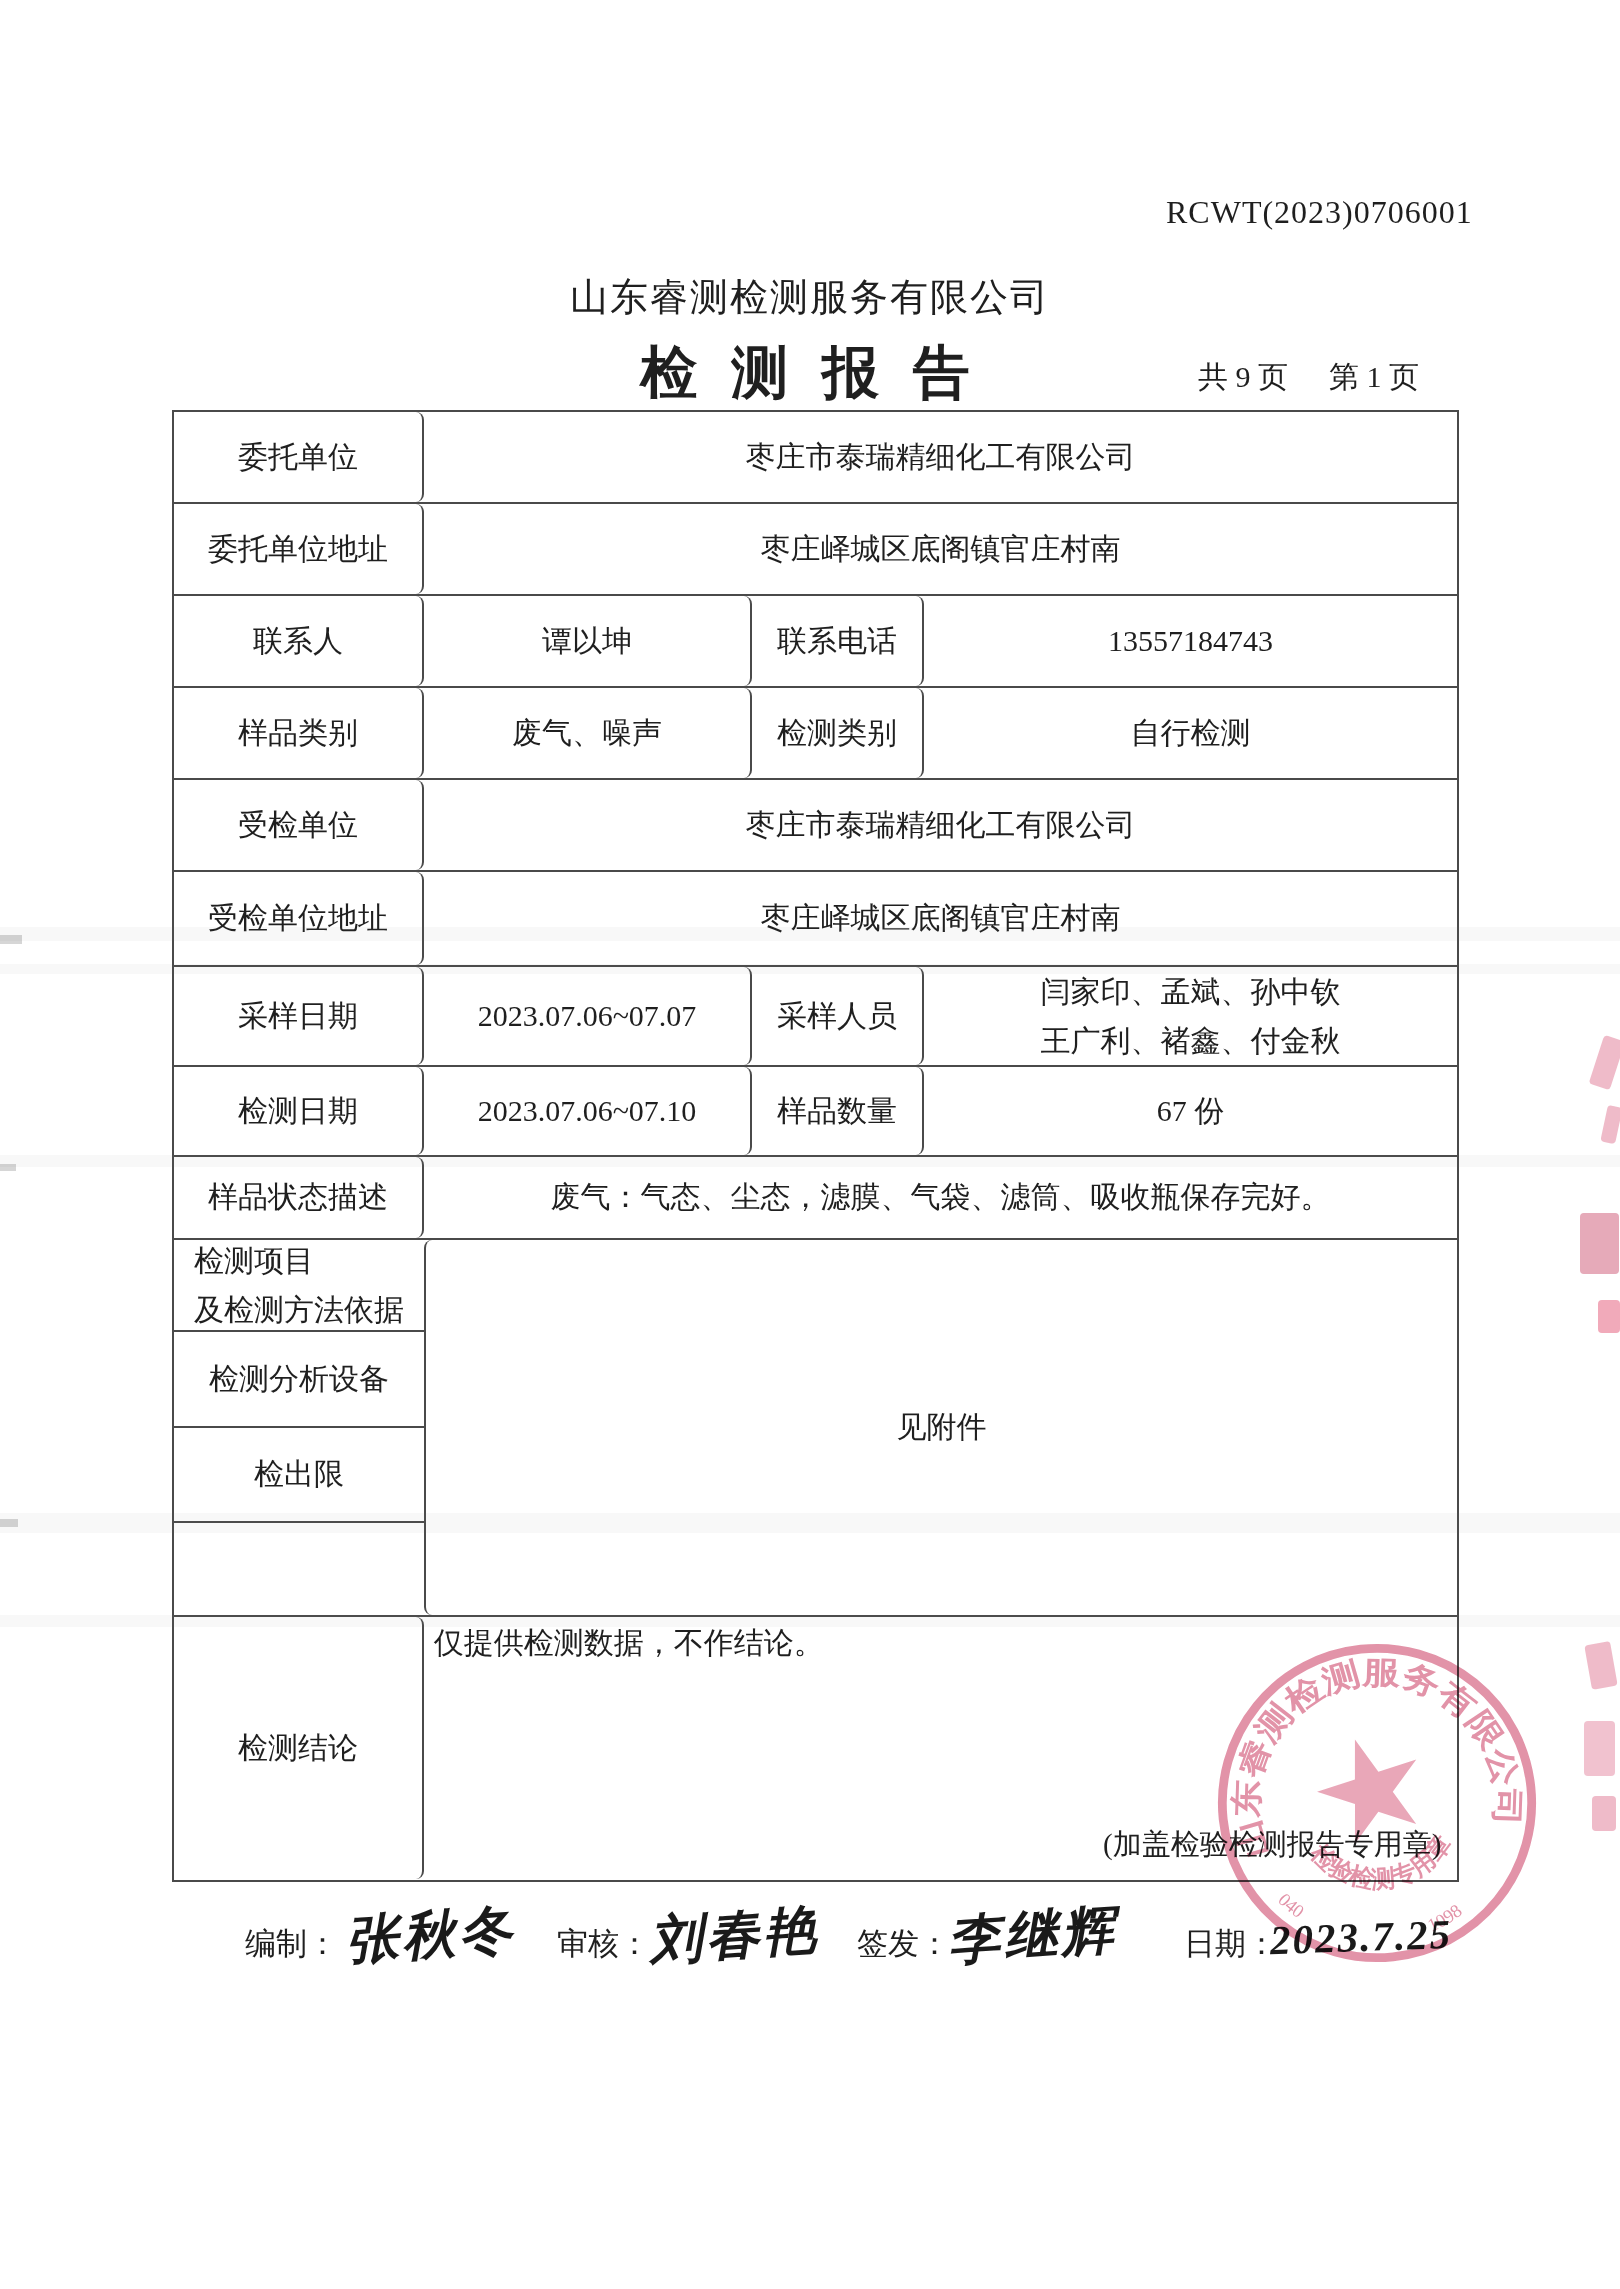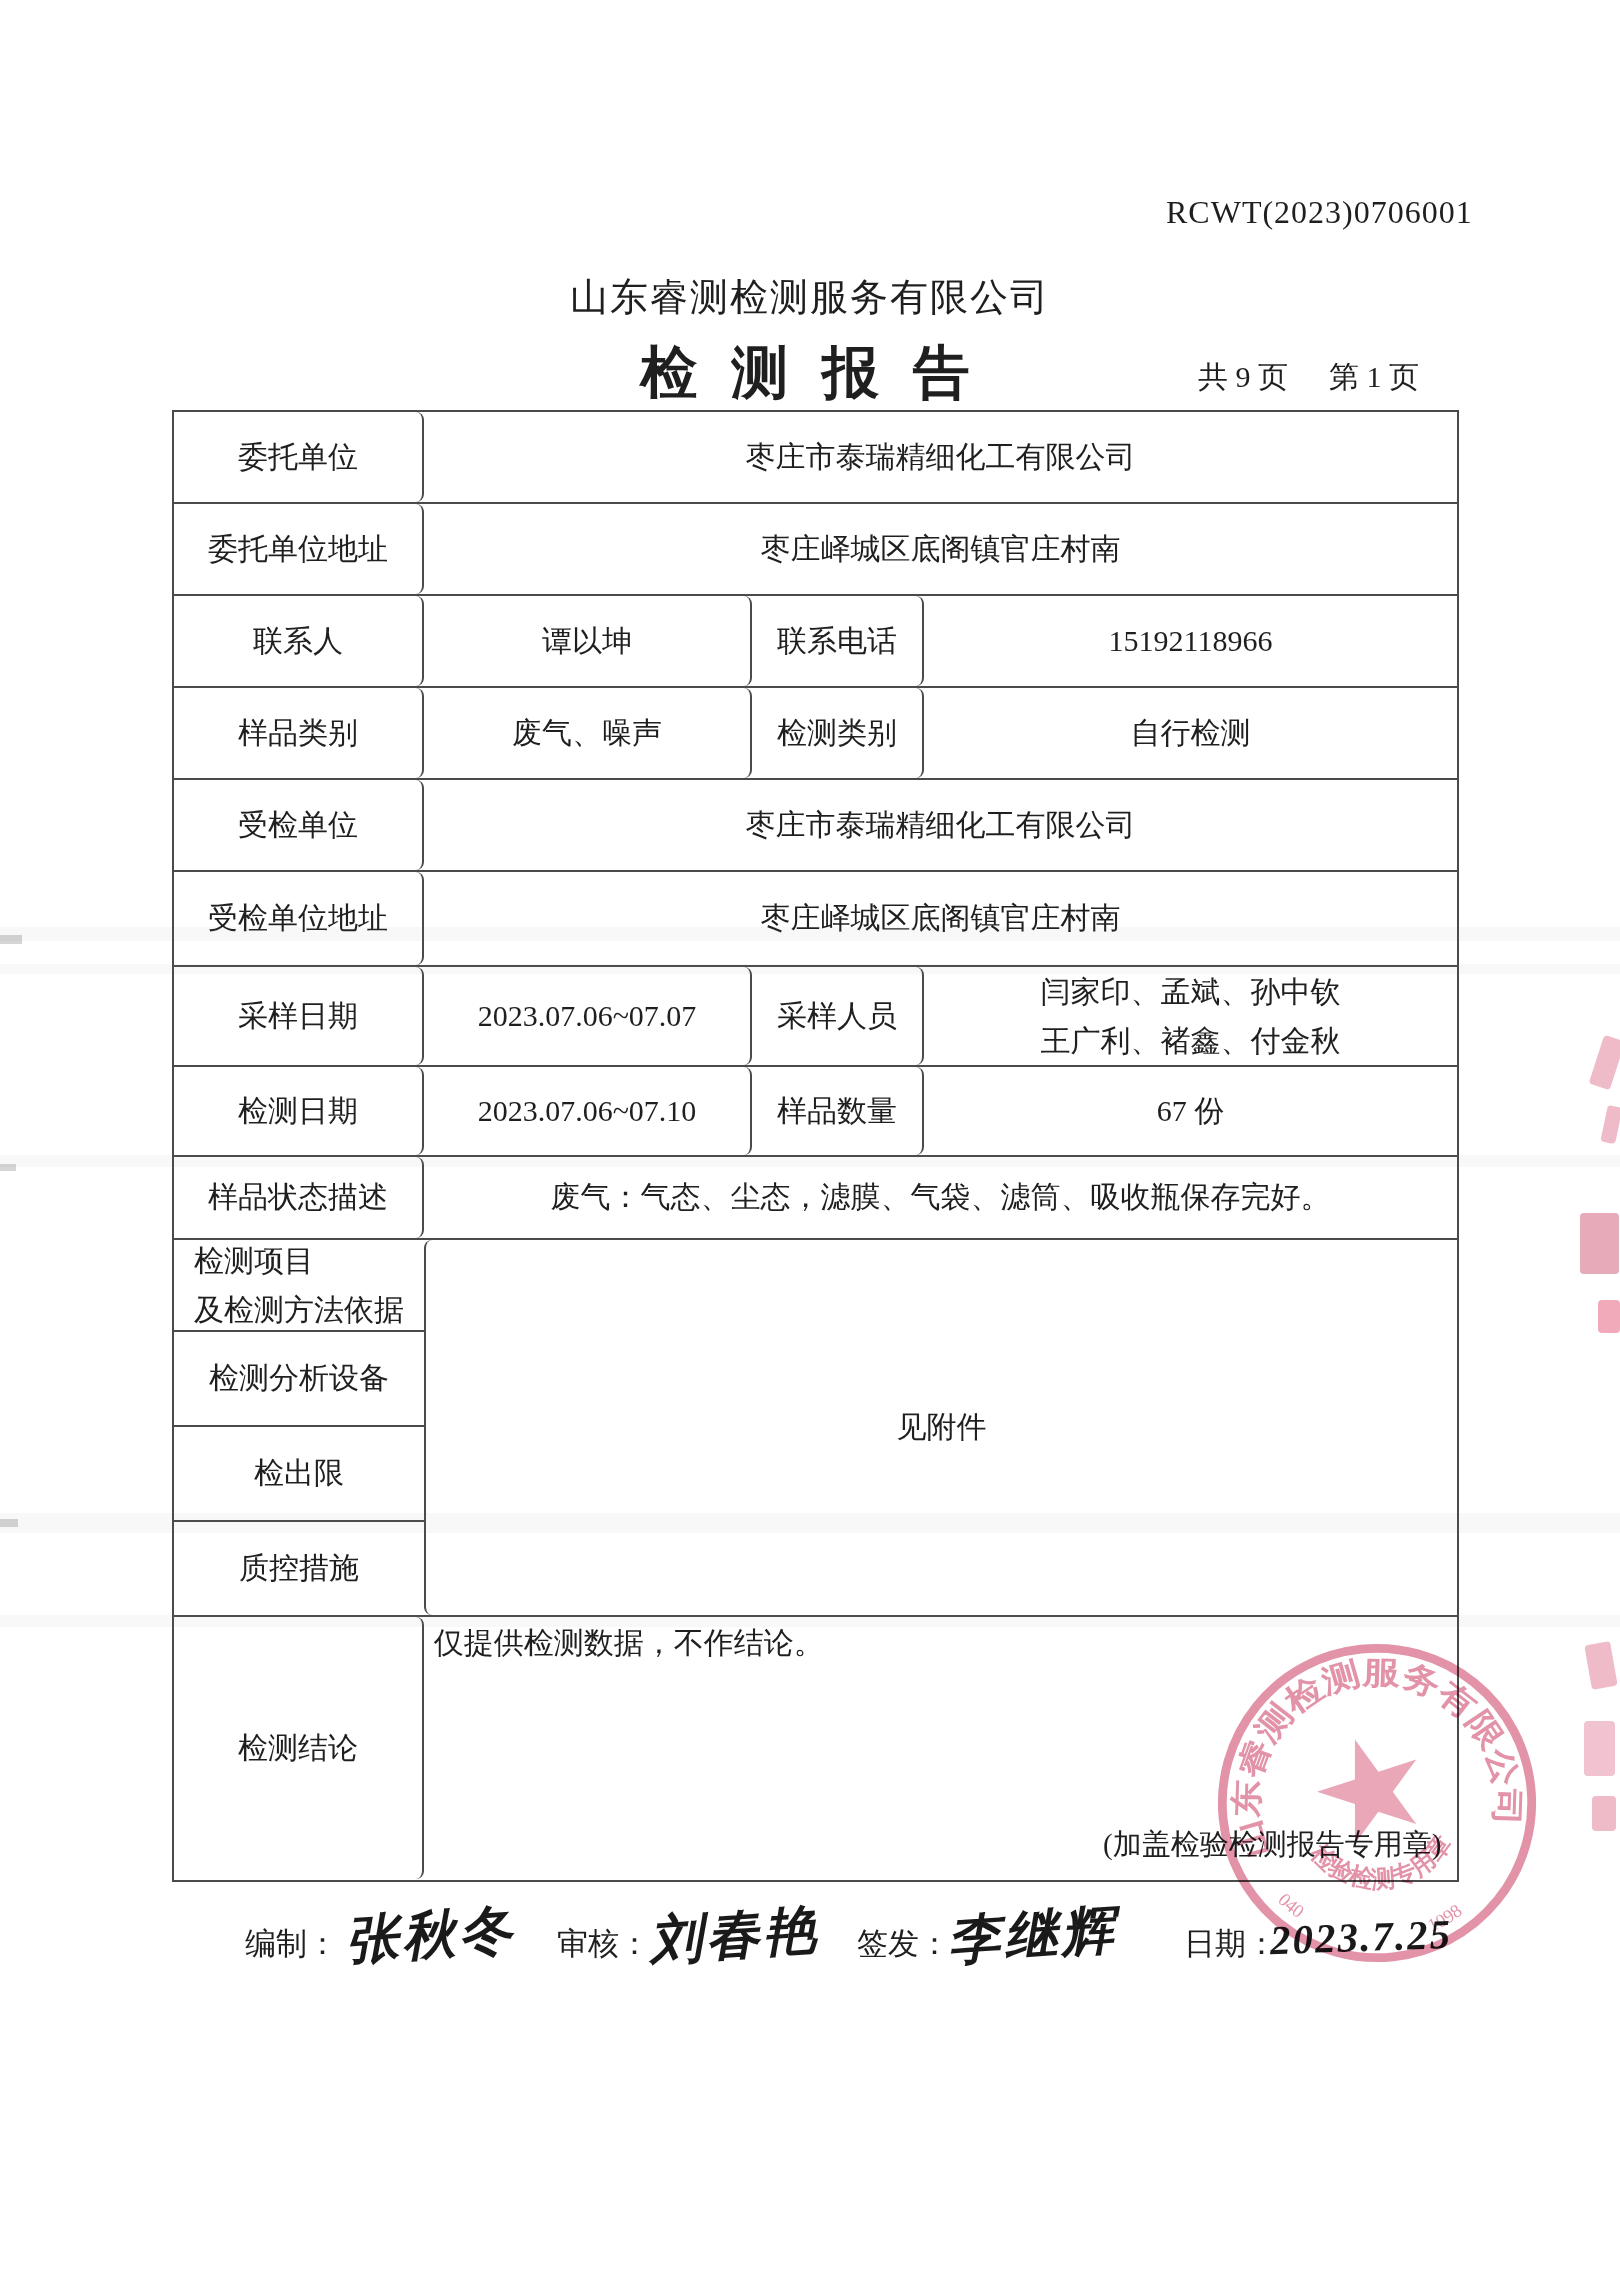--- a/index.html
+++ b/index.html
@@ -67,21 +67,21 @@
 
   <div class="tr" style="height:92px">
     <div class="td w1">委托单位地址</div>
     <div class="td wide end">枣庄峄城区底阁镇官庄村南</div>
   </div>
 
   <div class="tr" style="height:92px">
     <div class="td w1">联系人</div>
     <div class="td w2">谭以坤</div>
     <div class="td w3">联系电话</div>
-    <div class="td w4 end">15192118966</div>
+    <div class="td w4 end">13557184743</div>
   </div>
 
   <div class="tr" style="height:92px">
     <div class="td w1">样品类别</div>
     <div class="td w2">废气、噪声</div>
     <div class="td w3">检测类别</div>
     <div class="td w4 end">自行检测</div>
   </div>
 
   <div class="tr" style="height:92px">
@@ -121,21 +121,20 @@
   <div class="tr" style="height:377px">
     <div class="w1 stack">
       <div class="stack-cell" style="height:92px">
         <div class="two-line">
             <div>检测项目</div>
             <div>及检测方法依据</div>
           </div>
       </div>
       <div class="stack-cell" style="height:96px">检测分析设备</div>
       <div class="stack-cell" style="height:95px">检出限</div>
-      <div class="stack-cell lastcell" style="height:94px">质控措施</div>
     </div>
     <div class="td wide end" style="border-left:2px solid #4a4a4a;">见附件</div>
   </div>
 
   <div class="tr last" style="height:262px">
     <div class="td w1">检测结论</div>
     <div class="td wide end conclusion-cell">
       <div class="conclusion-text">仅提供检测数据，不作结论。</div>
       <div class="stamp-note">(加盖检验检测报告专用章)</div>
     </div>

